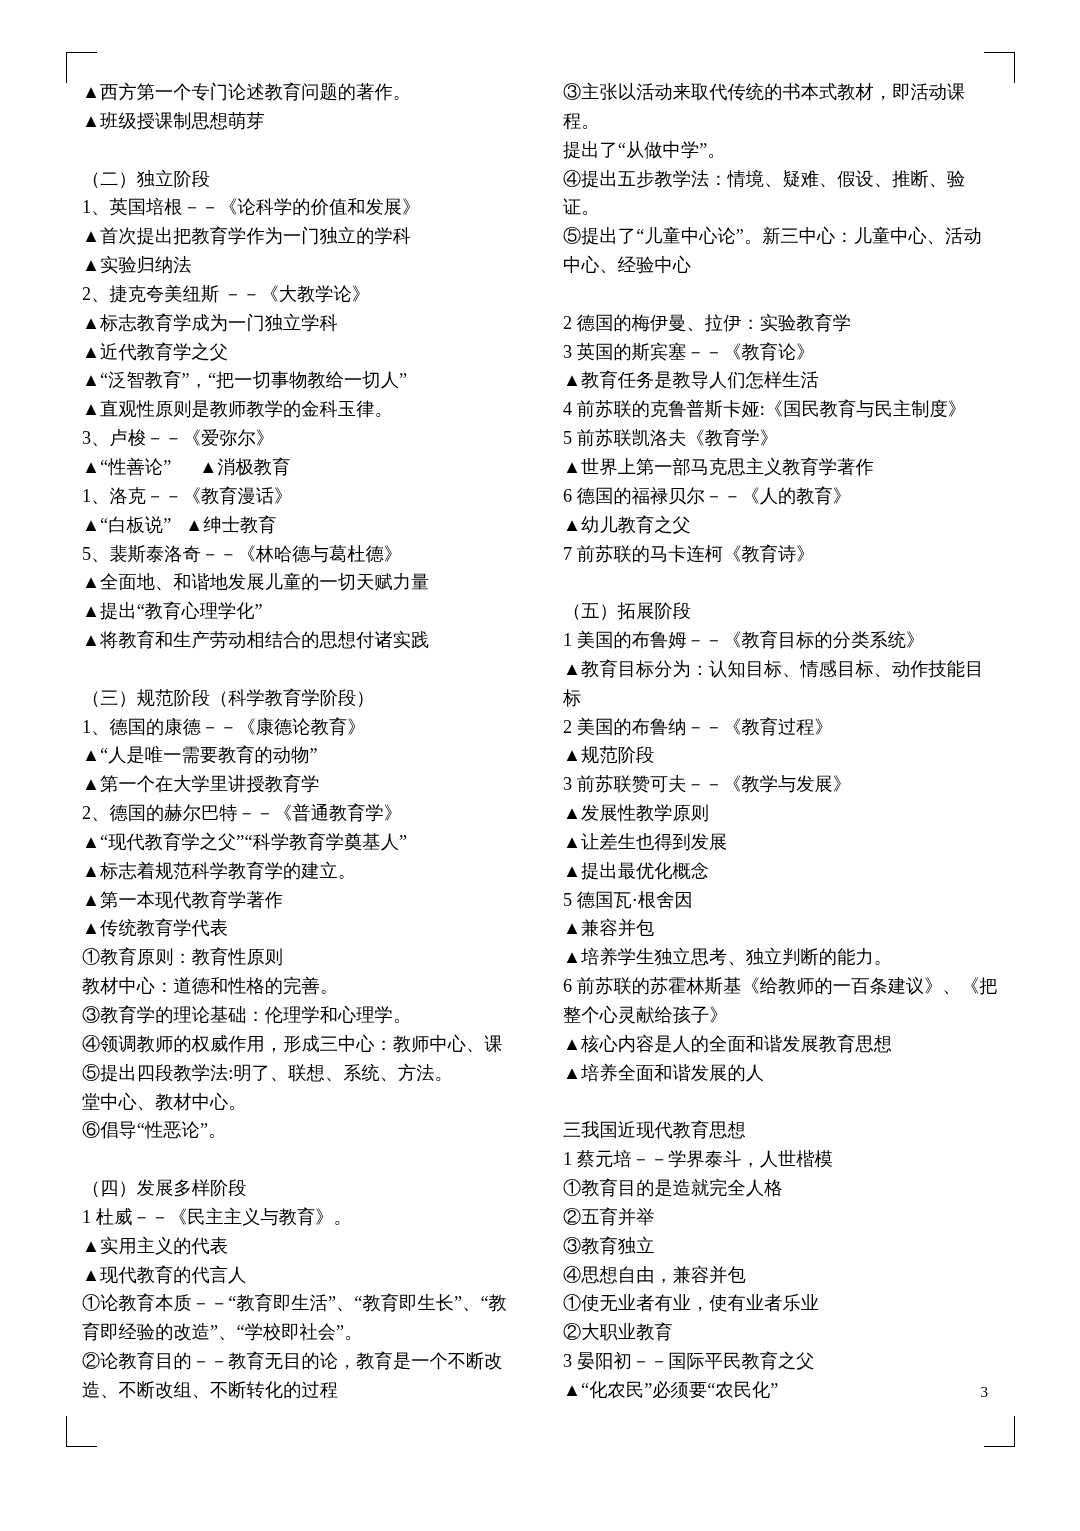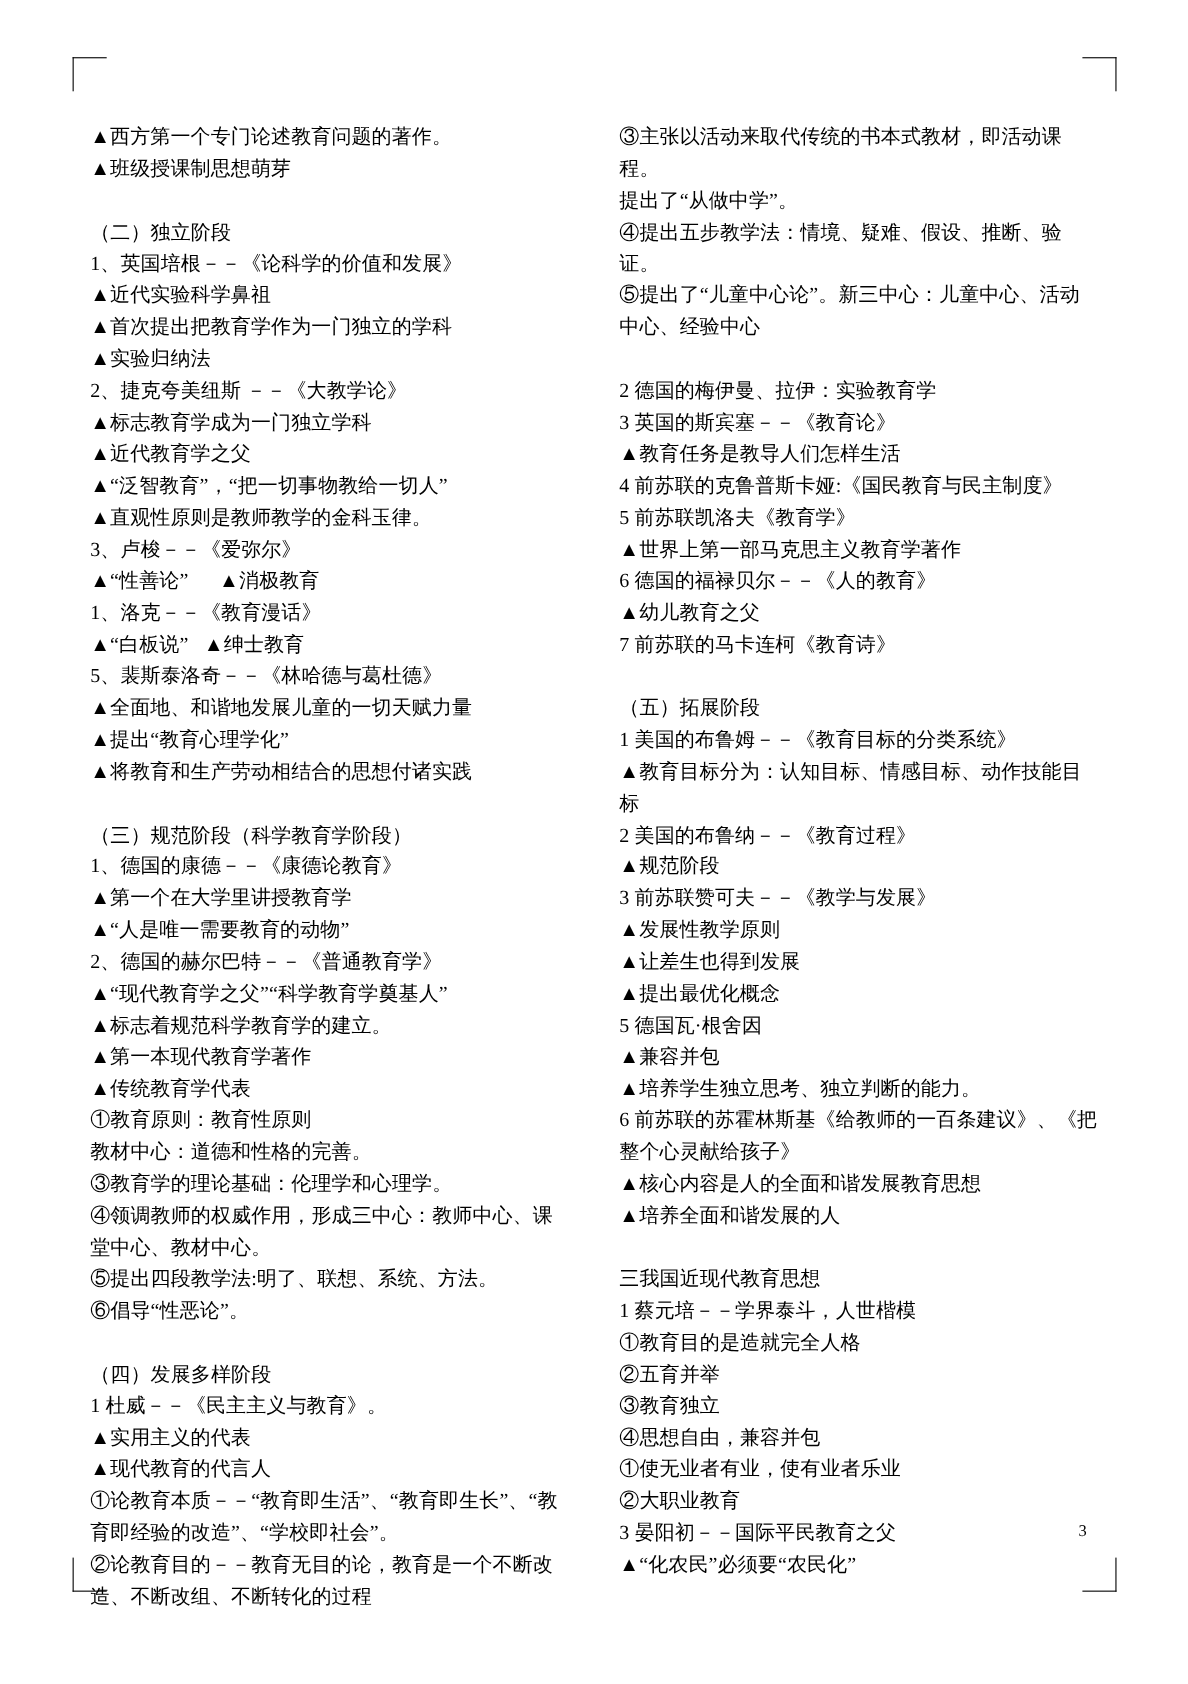--- a/index.html
+++ b/index.html
@@ -37,21 +37,20 @@
   .columns {
     position: absolute;
     left: 82px;
     top: 78px;
     width: 918px;
     display: flex;
     gap: 44px;
   }
   .col {
     width: 437px;
-    margin-top: 32px;
   }
   .line {
     font-size: 18.2px;
     line-height: 28.85px;
     white-space: pre-wrap;
     letter-spacing: 0.1px;
   }
   .line.blank {
     height: 28.85px;
   }
@@ -74,52 +73,51 @@
   <div class="crop bl"></div>
   <div class="crop br"></div>
 
   <div class="columns">
     <div class="col" id="col-left">
         <div class="line">▲西方第一个专门论述教育问题的著作。</div>
         <div class="line">▲班级授课制思想萌芽</div>
         <div class="line blank"></div>
         <div class="line">（二）独立阶段</div>
         <div class="line">1、英国培根－－《论科学的价值和发展》</div>
-        <div class="line">▲近代实验科学鼻祖</div>
         <div class="line">▲首次提出把教育学作为一门独立的学科</div>
         <div class="line">▲实验归纳法</div>
         <div class="line">2、捷克夸美纽斯 －－《大教学论》</div>
         <div class="line">▲标志教育学成为一门独立学科</div>
         <div class="line">▲近代教育学之父</div>
         <div class="line">▲“泛智教育”，“把一切事物教给一切人”</div>
         <div class="line">▲直观性原则是教师教学的金科玉律。</div>
         <div class="line">3、卢梭－－《爱弥尔》</div>
         <div class="line">▲“性善论”      ▲消极教育</div>
         <div class="line">1、洛克－－《教育漫话》</div>
         <div class="line">▲“白板说”   ▲绅士教育</div>
         <div class="line">5、裴斯泰洛奇－－《林哈德与葛杜德》</div>
         <div class="line">▲全面地、和谐地发展儿童的一切天赋力量</div>
         <div class="line">▲提出“教育心理学化”</div>
         <div class="line">▲将教育和生产劳动相结合的思想付诸实践</div>
         <div class="line blank"></div>
         <div class="line">（三）规范阶段（科学教育学阶段）</div>
         <div class="line">1、德国的康德－－《康德论教育》</div>
+        <div class="line">▲“人是唯一需要教育的动物”</div>
         <div class="line">▲第一个在大学里讲授教育学</div>
-        <div class="line">▲“人是唯一需要教育的动物”</div>
         <div class="line">2、德国的赫尔巴特－－《普通教育学》</div>
         <div class="line">▲“现代教育学之父”“科学教育学奠基人”</div>
         <div class="line">▲标志着规范科学教育学的建立。</div>
         <div class="line">▲第一本现代教育学著作</div>
         <div class="line">▲传统教育学代表</div>
         <div class="line">①教育原则：教育性原则</div>
         <div class="line">教材中心：道德和性格的完善。</div>
         <div class="line">③教育学的理论基础：伦理学和心理学。</div>
         <div class="line">④领调教师的权威作用，形成三中心：教师中心、课</div>
+        <div class="line">⑤提出四段教学法:明了、联想、系统、方法。</div>
         <div class="line">堂中心、教材中心。</div>
-        <div class="line">⑤提出四段教学法:明了、联想、系统、方法。</div>
         <div class="line">⑥倡导“性恶论”。</div>
         <div class="line blank"></div>
         <div class="line">（四）发展多样阶段</div>
         <div class="line">1 杜威－－《民主主义与教育》。</div>
         <div class="line">▲实用主义的代表</div>
         <div class="line">▲现代教育的代言人</div>
         <div class="line">①论教育本质－－“教育即生活”、“教育即生长”、“教</div>
         <div class="line">育即经验的改造”、“学校即社会”。</div>
         <div class="line">②论教育目的－－教育无目的论，教育是一个不断改</div>
         <div class="line">造、不断改组、不断转化的过程</div>

